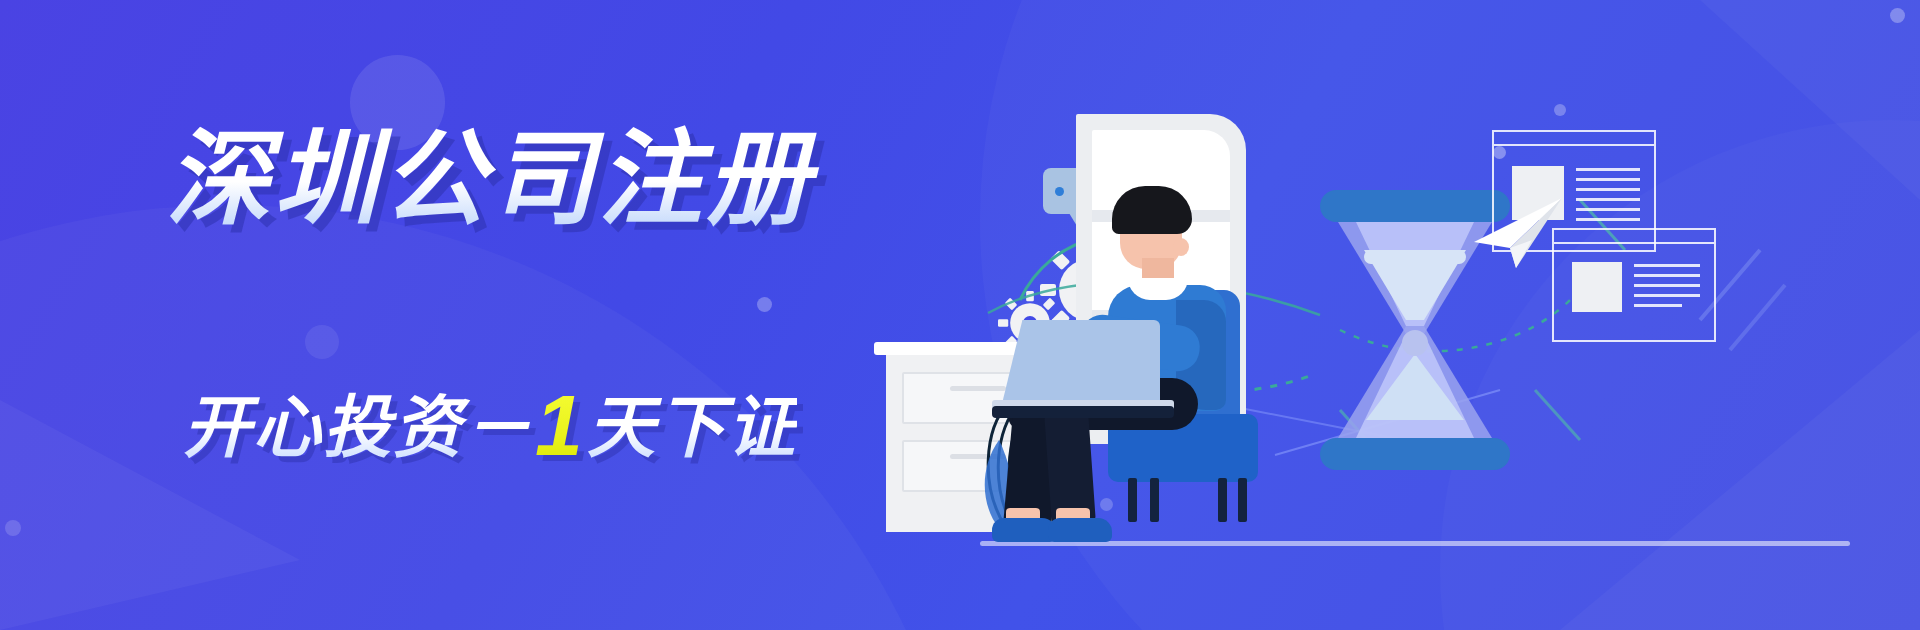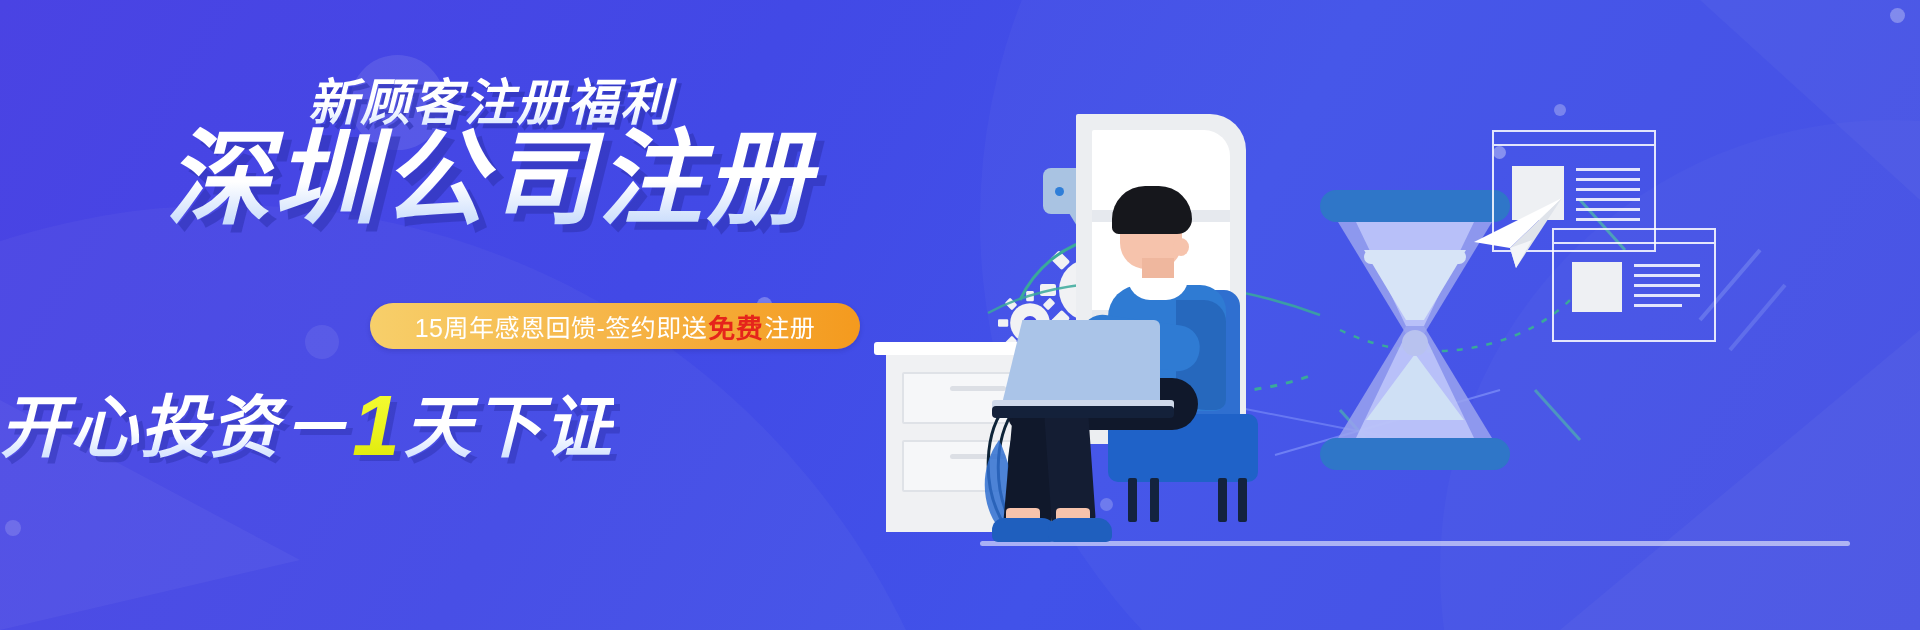--- a/index.html
+++ b/index.html
@@ -77,20 +77,21 @@
   .pill span{
     font-size:25px;color:#ffffff;letter-spacing:0.5px;
     font-family:"Liberation Sans","DejaVu Sans",sans-serif;
   }
   .pill .hot{
     color:#e5241b;font-weight:bold;font-size:27px;
     padding:0 1px;
   }
   .headline-third{
     position:absolute;left:0;top:372px;width:980px;
+    text-align:center;
     font-size:68px;font-weight:bold;font-style:italic;
     letter-spacing:2px;
     white-space:nowrap;
     color:#ffffff;
   }
   .headline-third .seg{
     background:linear-gradient(180deg,#ffffff 0%,#ffffff 55%,#c6daff 100%);
     -webkit-background-clip:text;background-clip:text;
     -webkit-text-fill-color:transparent;
     filter:drop-shadow(6px 6px 0 rgba(45,50,175,0.5));
@@ -309,29 +310,23 @@
 
   <svg style="position:absolute;left:0;top:0;width:1920px;height:630px;">
     <polygon points="0,400 300,560 0,630" fill="rgba(255,255,255,0.045)"></polygon>
     <polygon points="1700,0 1920,0 1920,200" fill="rgba(255,255,255,0.035)"></polygon>
     <polygon points="1560,630 1920,330 1920,630" fill="rgba(255,255,255,0.035)"></polygon>
     <circle cx="1560" cy="110" r="6" fill="rgba(255,255,255,0.28)"></circle>
   </svg>
 
   <div class="copy">
 
-    <div class="headline-sub">新顾客注册福利</div>
 
     <div class="headline-main">深圳公司注册</div>
 
-    <div class="pill">
-      <span>15周年感恩回馈-签约即送</span>
-        <span class="hot">免费</span>
-        <span>注册</span>
-    </div>
 
     <div class="headline-third">
       <span class="seg">开心投资－</span><span class="one">1</span><span class="seg">天下证</span>
     </div>
 
   </div>
 
   <div class="illu">
 
     <div class="floor"></div>

